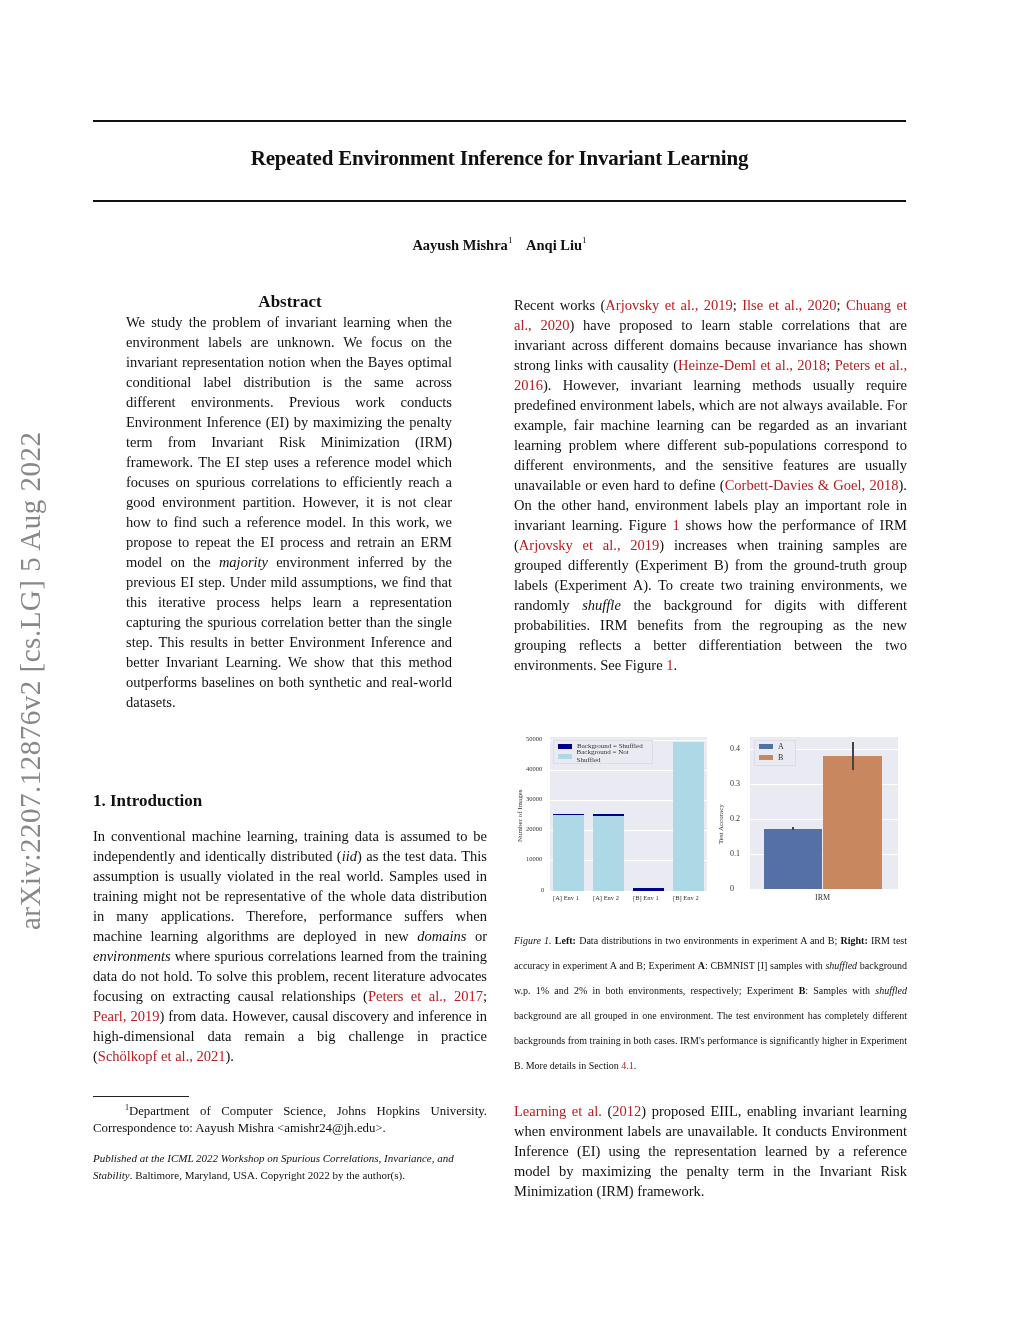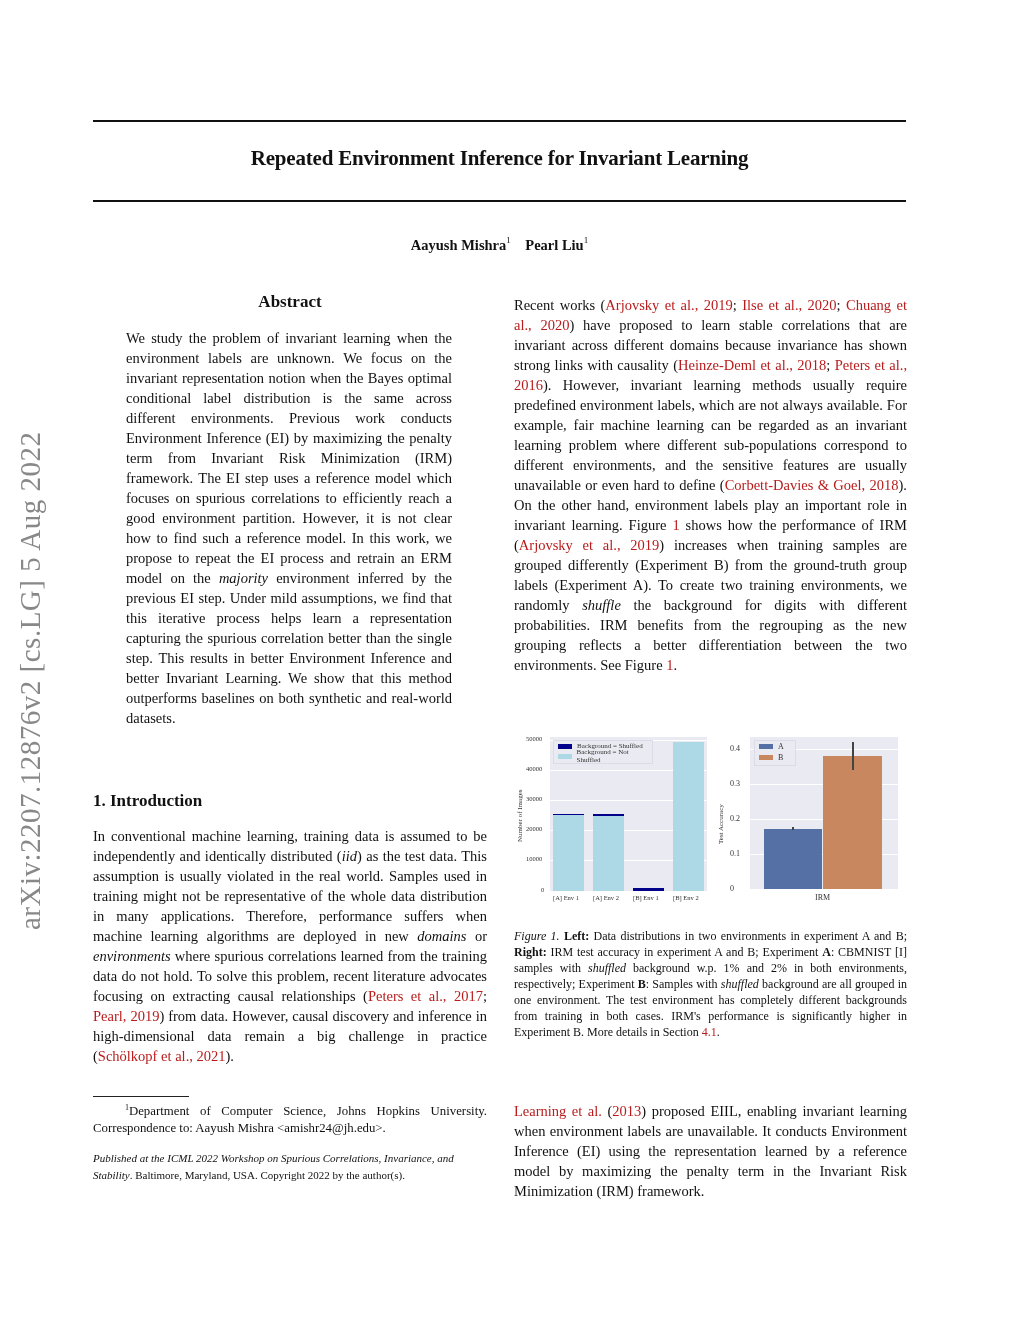--- a/index.html
+++ b/index.html
@@ -10,30 +10,30 @@
            font-size:21px; font-weight:bold; letter-spacing:-0.2px; }
   .authors { position:absolute; left:93px; width:813px; top:237px; text-align:center;
              font-size:14.5px; font-weight:bold; }
   .authors sup { font-size:9px; font-weight:normal; vertical-align:top; position:relative; top:-2px; }
   .arxiv { position:absolute; left:14px; top:930px; transform-origin:0 0; transform:rotate(-90deg);
            font-size:29px; color:#888; white-space:nowrap; letter-spacing:0.5px; }
   .col-left { position:absolute; left:93px; width:394px; }
   .col-right { position:absolute; left:514px; width:393px; }
   .abstract-head { position:absolute; left:93px; width:394px; top:292px; text-align:center;
                    font-size:17px; font-weight:bold; }
-  .abstract { position:absolute; left:126px; width:326px; top:328px; font-size:14.5px;
+  .abstract { position:absolute; left:126px; width:326px; top:312px; font-size:14.5px;
               line-height:20px; text-align:justify; }
   .p { font-size:14.5px; line-height:20px; text-align:justify; margin:0; }
   .section-head { position:absolute; left:93px; top:791px; font-size:17px; font-weight:bold; }
   .cite { color:#b91c1c; }
   .fnrule { position:absolute; left:93px; top:1096px; width:96px; height:1px; background:#222; }
   .footnote { position:absolute; left:93px; width:394px; top:1099px; font-size:12.8px; line-height:17px; text-align:justify; }
   .footnote sup { font-size:8px; }
   .pub { position:absolute; left:93px; width:394px; top:1150px; font-size:11px; line-height:17px; }
-  .caption { position:absolute; left:514px; width:393px; top:928px; font-size:12px; line-height:16px; text-align:justify; }
+  .caption { position:absolute; left:514px; width:393px; top:928px; font-size:10px; line-height:25px; text-align:justify; }
   
   .chart { position:absolute; font-family:Liberation Serif, serif; }
   .plot { position:absolute; background:#eaeaf2; }
   .gridline { position:absolute; left:0; right:0; height:1px; background:#ffffff; }
   .tick { position:absolute; font-size:6.5px; color:#333; }
   .bar { position:absolute; }
   .legend { position:absolute; background:rgba(234,234,242,0.9); border:1px solid #dcdce6; font-size:7px; color:#333; }
   .legend-row { display:flex; align-items:center; height:10px; padding-left:4px; }
   .swatch { width:14px; height:5px; margin-right:5px; }
   .ylabel { position:absolute; transform-origin:0 0; transform:rotate(-90deg); font-size:7px; color:#333; white-space:nowrap; }
@@ -41,21 +41,21 @@
 </style>
 </head>
 <body>
 
 <div class="rule" style="top:120px;"></div>
 <div class="title">Repeated Environment Inference for Invariant Learning</div>
 <div class="rule" style="top:200px;"></div>
 <div class="authors">
   <span>Aayush Mishra</span><sup>1</sup>
   &nbsp;&nbsp;
-  <span>Pearl Liu</span><sup>1</sup>
+  <span>Anqi Liu</span><sup>1</sup>
 </div>
 
 <div class="arxiv">arXiv:2207.12876v2  [cs.LG]  5 Aug 2022</div>
 
 <div class="abstract-head">Abstract</div>
 <div class="abstract"><span>We study the problem of invariant learning when the environment labels are unknown. We focus on the invariant representation notion when the Bayes optimal conditional label distribution is the same across different environments. Previous work conducts Environment Inference (EI) by maximizing the penalty term from Invariant Risk Minimization (IRM) framework. The EI step uses a reference model which focuses on spurious correlations to efficiently reach a good environment partition. However, it is not clear how to find such a reference model. In this work, we propose to repeat the EI process and retrain an ERM model on the </span><i>majority</i><span> environment inferred by the previous EI step. Under mild assumptions, we find that this iterative process helps learn a representation capturing the spurious correlation better than the single step. This results in better Environment Inference and better Invariant Learning. We show that this method outperforms baselines on both synthetic and real-world datasets.</span></div>
 
 <div class="section-head">1. Introduction</div>
 <div class="col-left" style="top:826px;font-family:Liberation Serif, serif;">
   <p class="p"><span>In conventional machine learning, training data is assumed to be independently and identically distributed (</span><i>iid</i><span>) as the test data. This assumption is usually violated in the real world. Samples used in training might not be representative of the whole data distribution in many applications. Therefore, performance suffers when machine learning algorithms are deployed in new </span><i>domains</i><span> or </span><i>environments</i><span> where spurious correlations learned from the training data do not hold. To solve this problem, recent literature advocates focusing on extracting causal relationships (</span><a class="cite">Peters et al., 2017</a><span>; </span><a class="cite">Pearl, 2019</a><span>) from data. However, causal discovery and inference in high-dimensional data remain a big challenge in practice (</span><a class="cite">Schölkopf et al., 2021</a><span>).</span></p>
@@ -136,14 +136,14 @@
           <span>B</span>
         </div>
     </div>
   </div>
   <div class="tick" style="left:103px; top:161px; font-size:8px;text-align:right;">IRM</div>
 </div>
 
 <div class="caption"><i>Figure 1.</i> <b>Left:</b><span> Data distributions in two environments in experiment A and B; </span><b>Right:</b><span> IRM test accuracy in experiment A and B; Experiment </span><b>A</b><span>: CBMNIST [I] samples with </span><i>shuffled</i><span> background w.p. 1% and 2% in both environments, respectively; Experiment </span><b>B</b><span>: Samples with </span><i>shuffled</i><span> background are all grouped in one environment. The test environment has completely different backgrounds from training in both cases. IRM's performance is significantly higher in Experiment B. More details in Section </span><a class="cite">4.1</a><span>.</span></div>
 
 <div class="col-right" style="top:1101px;">
-  <p class="p"><a class="cite">Learning et al.</a><span> (</span><a class="cite">2013</a><span>) proposed EIIL, enabling invariant learning when environment labels are unavailable. It conducts Environment Inference (EI) using the representation learned by a reference model by maximizing the penalty term in the Invariant Risk Minimization (IRM) framework.</span></p>
+  <p class="p"><a class="cite">Learning et al.</a><span> (</span><a class="cite">2012</a><span>) proposed EIIL, enabling invariant learning when environment labels are unavailable. It conducts Environment Inference (EI) using the representation learned by a reference model by maximizing the penalty term in the Invariant Risk Minimization (IRM) framework.</span></p>
 </div>
 
 </body></html>

